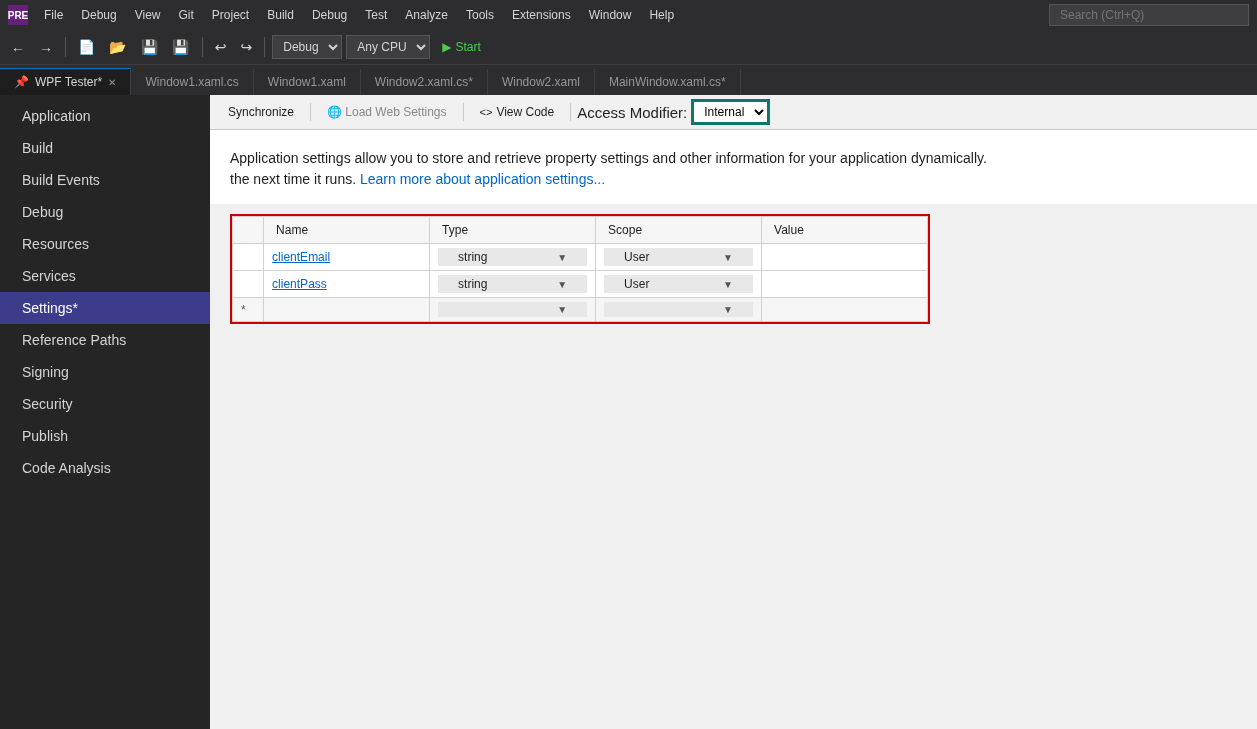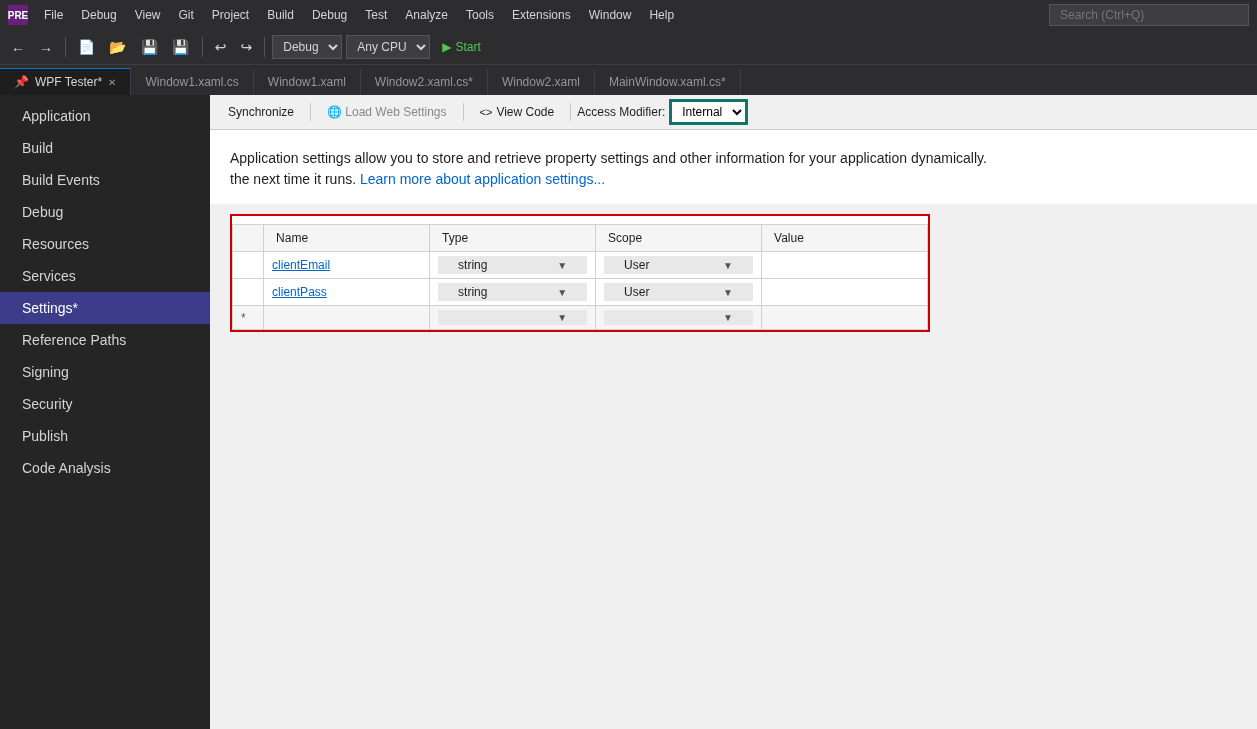--- a/index.html
+++ b/index.html
@@ -42,21 +42,21 @@
     .content-separator { width: 1px; height: 18px; background: #c8c8c8; margin: 0 2px; }
     .access-modifier-select { border: 3px solid #0f766e; padding: 2px 6px; font-size: 12px; background: white; }
 
     
     .description { padding: 18px 20px 14px 20px; font-size: 14px; color: #1e1e1e; line-height: 1.5; background: white; }
     .description a { color: #0066cc; text-decoration: none; }
 
     
     .settings-container { padding: 10px 20px; background: #f0f0f0; }
     .settings-grid-wrapper { border: 2px solid #cc0000; background: white; display: inline-block; min-width: 700px; }
-    .settings-grid { width: 100%; border-collapse: collapse; margin-top: 8px; }
+    .settings-grid { width: 100%; border-collapse: collapse; }
     .settings-grid th { background: #f5f5f5; border: 1px solid #d0d0d0; padding: 6px 12px; font-weight: normal; font-size: 12px; color: #1e1e1e; text-align: left; }
     .settings-grid td { border: 1px solid #d0d0d0; padding: 4px 8px; font-size: 12px; }
     .col-checkbox { width: 30px; }
     .col-name { width: 160px; }
     .col-type { width: 160px; }
     .col-scope { width: 160px; }
     .col-value { width: 160px; }
     .name-link { color: #0066cc; }
     .dropdown-arrow { font-size: 10px; color: #555; }
     .new-row td { background: #f5f5f5; }
@@ -185,21 +185,21 @@
       <button class="content-btn" style="color:#888;">
         <span>🌐</span>
         <span>Load Web Settings</span>
       </button>
       <div class="content-separator"></div>
       <button class="content-btn view-code-btn">
         <span class="code-icon">&lt;&gt;</span>
         <span>View Code</span>
       </button>
       <div class="content-separator"></div>
-      <span style="font-size:12px;">Access Modifier:</span>
+      <span style="font-size:15px;">Access Modifier:</span>
       <select class="access-modifier-select">
         <option>Internal</option>
         <option>Public</option>
       </select>
     </div>
 
     <div class="description">
       <span>Application settings allow you to store and retrieve property settings and other information for your application dynamically.</span>
       <br>
       <span>the next time it runs.</span>

